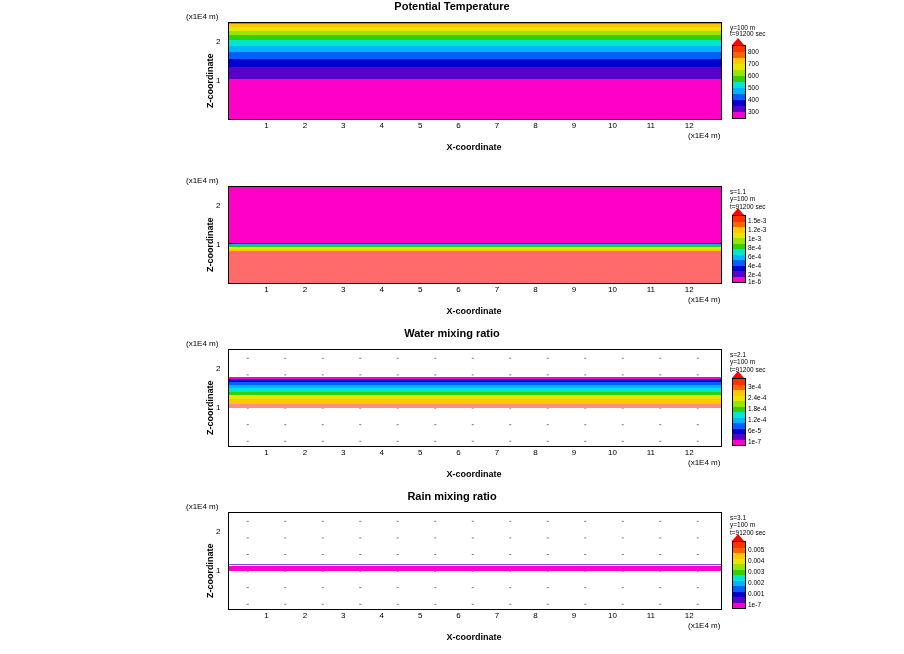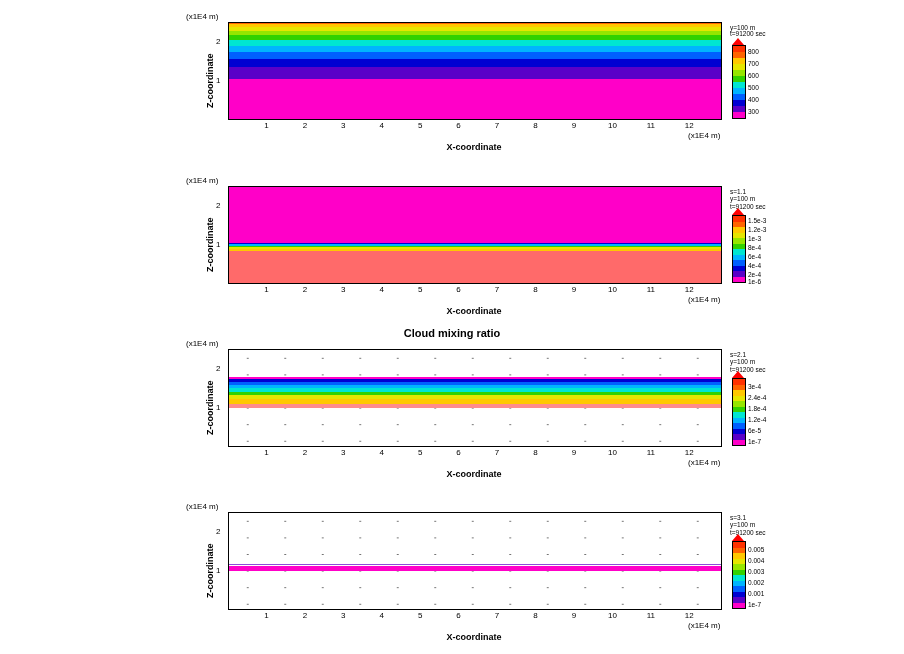--- a/index.html
+++ b/index.html
@@ -24,20 +24,21 @@
   .cbar{position:absolute;border:1px solid #000;}
   .cbar .cseg{position:absolute;left:0;width:100%;}
   .cbarlabels{position:absolute;font-size:6.5px;}
   .cbarlabels span{position:absolute;transform:translateY(-50%);white-space:nowrap;}
   .arrowup{position:absolute;width:0;height:0;border-left:6px solid transparent;border-right:6px solid transparent;}
 </style>
 </head>
 <body>
 
 <div class="panel" style="top:0px;height:160px;">
+  <div class="title" style="top:0px;">Potential Temperature</div>
   <div class="corner-top" style="left:186px;top:12px;">(x1E4 m)</div>
   <div class="ylabel" style="left:205px;top:108px;">Z-coordinate</div>
 
   <div class="plotbox" style="left:228px;top:22px;width:492px;height:96px;">
     <div class="band" style="bottom:0%;height:42%;background:#ff00c8;"></div>
     <div class="band" style="bottom:42%;height:12%;background:#5a00c8;"></div>
     <div class="band" style="bottom:54%;height:9%;background:#0000d2;"></div>
     <div class="band" style="bottom:63%;height:7%;background:#0060ff;"></div>
     <div class="band" style="bottom:70%;height:6.5%;background:#00b4ff;"></div>
     <div class="band" style="bottom:76.5%;height:5.5%;background:#00e6d2;"></div>
@@ -162,21 +163,21 @@
     <span style="top:23px;">1e-3</span>
     <span style="top:32px;">8e-4</span>
     <span style="top:41px;">6e-4</span>
     <span style="top:50px;">4e-4</span>
     <span style="top:59px;">2e-4</span>
     <span style="top:66px;">1e-6</span>
   </div>
 </div>
 
 <div class="panel" style="top:325px;height:160px;">
-  <div class="title" style="top:2px;">Cloud mixing ratio</div>
+  <div class="title" style="top:2px;">Water mixing ratio</div>
   <div class="corner-top" style="left:186px;top:14px;">(x1E4 m)</div>
   <div class="ylabel" style="left:205px;top:110px;">Z-coordinate</div>
 
   <div class="plotbox" style="left:228px;top:24px;width:492px;height:96px;">
     <div class="dotgrid"></div>
     <div class="band" style="bottom:39.5%;height:4.5%;background:#ff8c8c;"></div>
     <div class="band" style="bottom:44%;height:4.5%;background:#ffc800;"></div>
     <div class="band" style="bottom:48.5%;height:4.5%;background:#e6e600;"></div>
     <div class="band" style="bottom:53%;height:3.5%;background:#32d200;"></div>
     <div class="band" style="bottom:56.5%;height:3.5%;background:#00e6d2;"></div>
@@ -232,20 +233,21 @@
     <span style="top:8px;">3e-4</span>
     <span style="top:19px;">2.4e-4</span>
     <span style="top:30px;">1.8e-4</span>
     <span style="top:41px;">1.2e-4</span>
     <span style="top:52px;">6e-5</span>
     <span style="top:63px;">1e-7</span>
   </div>
 </div>
 
 <div class="panel" style="top:488px;height:166px;">
+  <div class="title" style="top:2px;">Rain mixing ratio</div>
   <div class="corner-top" style="left:186px;top:14px;">(x1E4 m)</div>
   <div class="ylabel" style="left:205px;top:110px;">Z-coordinate</div>
 
   <div class="plotbox" style="left:228px;top:24px;width:492px;height:96px;">
     <div class="dotgrid"></div>
     <div class="band" style="bottom:40%;height:4.5%;background:#ff00c8;"></div>
     <div class="band" style="bottom:46%;height:1px;background:#5a00c8;opacity:.7;"></div>
   </div>
 
   <div class="yticks" style="left:216px;top:24px;height:96px;">

